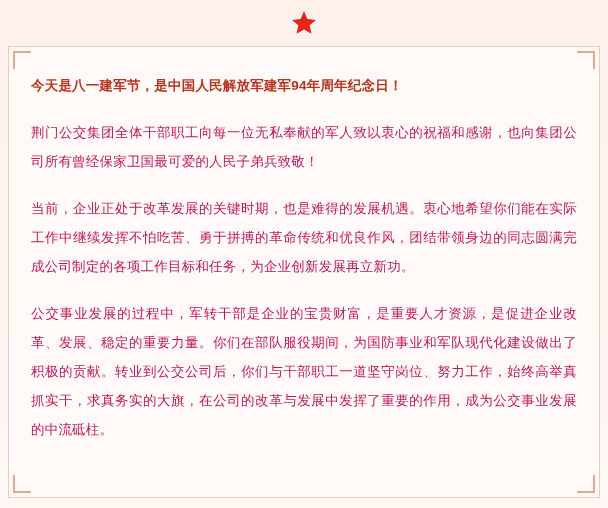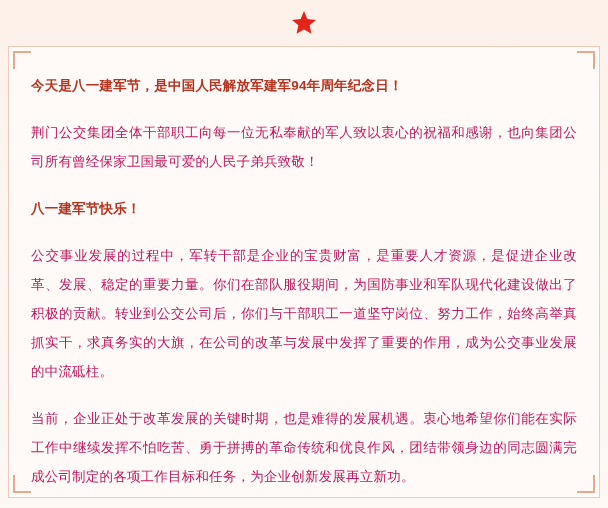--- a/index.html
+++ b/index.html
@@ -98,20 +98,19 @@
 
   <div class="card">
     <span class="corner tl"></span>
     <span class="corner tr"></span>
     <span class="corner bl"></span>
     <span class="corner br"></span>
 
     <div class="card-inner">
       <p class="para lead">今天是八一建军节，是中国人民解放军建军94年周年纪念日！</p>
       <p class="para">荆门公交集团全体干部职工向每一位无私奉献的军人致以衷心的祝福和感谢，也向集团公司所有曾经保家卫国最可爱的人民子弟兵致敬！</p>
-      <p class="para short">八一建军节快乐！</p>
+      <p class="para">当前，企业正处于改革发展的关键时期，也是难得的发展机遇。衷心地希望你们能在实际工作中继续发挥不怕吃苦、勇于拼搏的革命传统和优良作风，团结带领身边的同志圆满完成公司制定的各项工作目标和任务，为企业创新发展再立新功。</p>
       <p class="para">公交事业发展的过程中，军转干部是企业的宝贵财富，是重要人才资源，是促进企业改革、发展、稳定的重要力量。你们在部队服役期间，为国防事业和军队现代化建设做出了积极的贡献。转业到公交公司后，你们与干部职工一道坚守岗位、努力工作，始终高举真抓实干，求真务实的大旗，在公司的改革与发展中发挥了重要的作用，成为公交事业发展的中流砥柱。</p>
-      <p class="para">当前，企业正处于改革发展的关键时期，也是难得的发展机遇。衷心地希望你们能在实际工作中继续发挥不怕吃苦、勇于拼搏的革命传统和优良作风，团结带领身边的同志圆满完成公司制定的各项工作目标和任务，为企业创新发展再立新功。</p>
 
     </div>
   </div>
 
 </div>
 
 </body></html>

